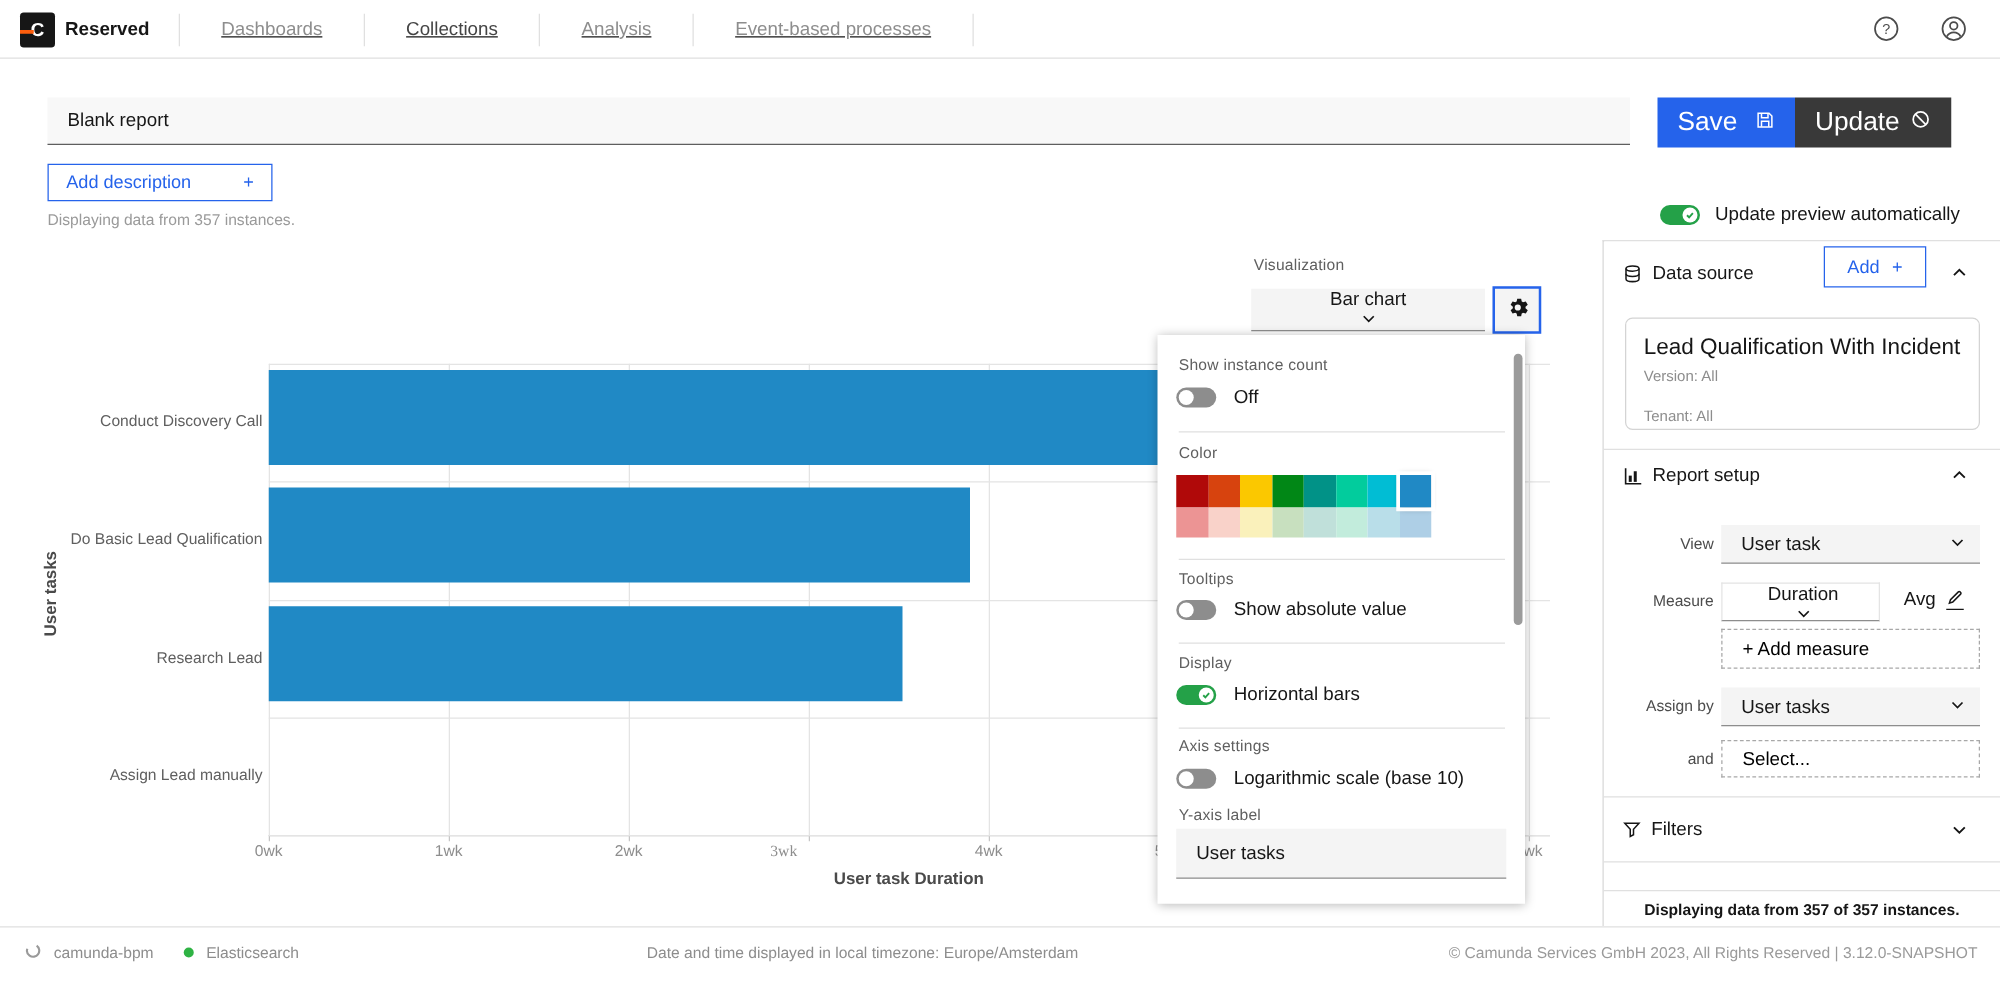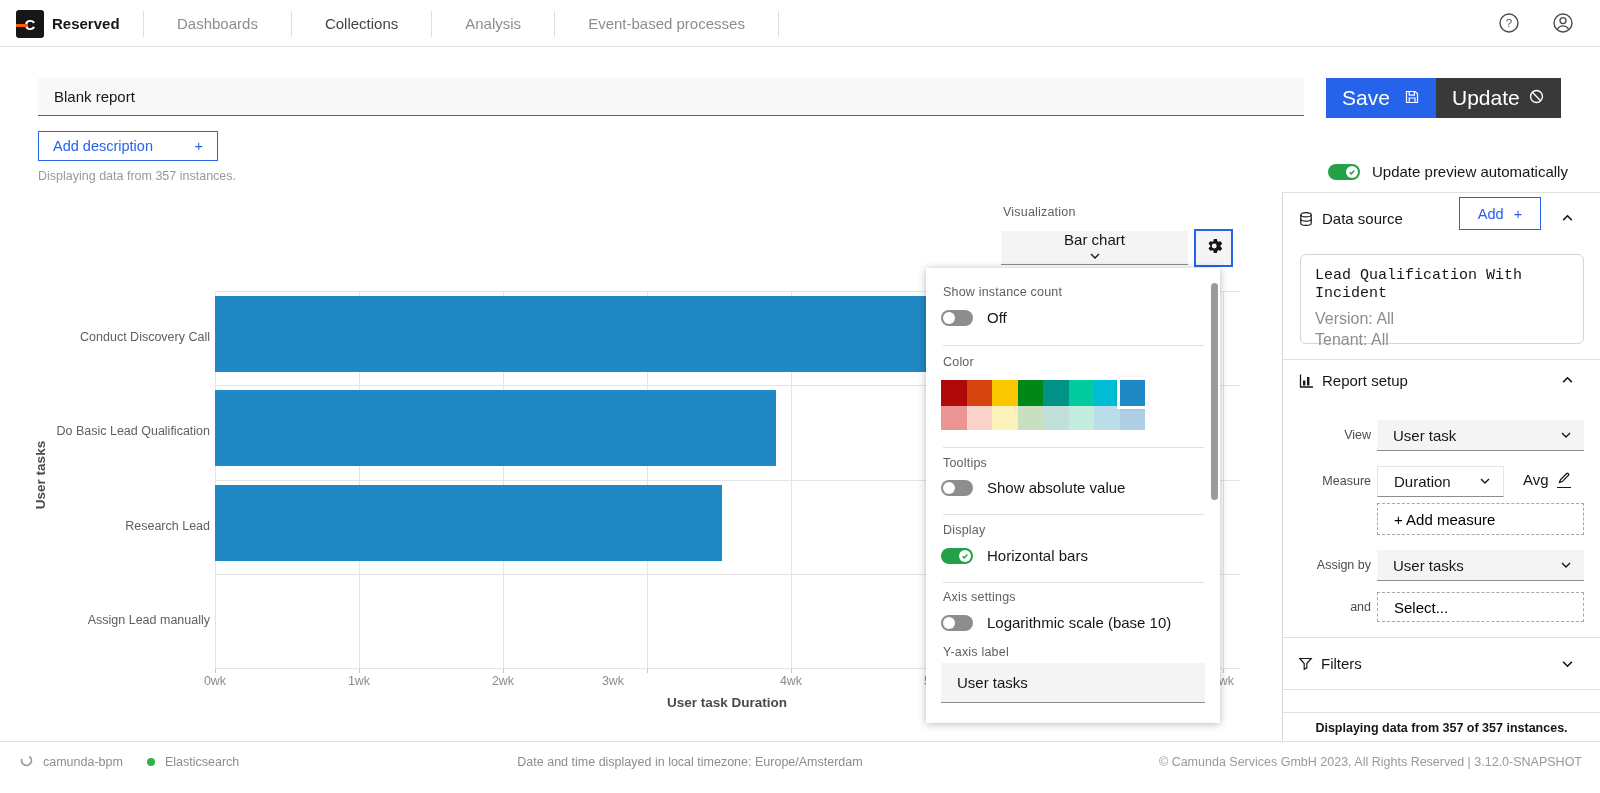--- a/index.html
+++ b/index.html
@@ -7,21 +7,21 @@
   #app {
     position:relative; width:1600px; height:793px; overflow:hidden;
     font-family:"Liberation Sans", sans-serif; color:#161616; background:#fff;
   }
   
   .topnav { position:absolute; left:0; top:0; width:1600px; height:47px; background:#fff; border-bottom:1px solid #e0e0e0; display:flex; align-items:center; }
   .logo-box { position:absolute; left:16px; top:10px; width:28px; height:28px; background:#161616; border-radius:3px; display:flex; flex-direction:column; align-items:center; justify-content:center; }
   .logo-box .c { color:#fff; font-weight:bold; font-size:15px; line-height:15px; }
   .logo-box .bar { width:11px; height:3px; background:#fc5d0d; margin-top:2px; }
   .brand { position:absolute; left:52px; top:15px; font-size:15px; font-weight:bold; color:#161616; }
-  .nav-tabs { position:absolute; left:143px; top:0; height:47px; display:flex; align-items:center; }
+  .nav-tabs { position:absolute; left:143px; top:0; height:47px; display:flex; align-items:center;text-decoration:underline; }
   .nav-sep { width:1px; height:26px; background:#e0e0e0; }
   .nav-tab { font-size:15px; color:#8d8d8d; padding:0 33px; cursor:pointer; white-space:nowrap; }
   .nav-tab.active { color:#444; }
   .nav-icons { position:absolute; right:26px; top:12px; display:flex; gap:32px; }
   .nav-icons svg { display:block; }
   
   .title-input { position:absolute; left:38px; top:78px; width:1266px; height:38px; background:#f8f8f8; border:none; border-bottom:1px solid #5e5e5e; font-family:"Liberation Sans",sans-serif; font-size:15px; color:#161616; padding:0 16px; outline:none; }
   .btn { position:absolute; top:78px; height:40px; display:flex; align-items:center; justify-content:space-between; padding:0 16px; font-size:21px; cursor:pointer; border:none; }
   .btn-save { left:1326px; width:110px; background:#2563eb; color:#fff; }
   .btn-cancel { left:1436px; width:125px; background:#393939; color:#fff; }
@@ -61,26 +61,26 @@
   .pop-input { position:absolute; left:15px; top:395px; width:264px; height:40px; background:#f4f4f4; border:none; border-bottom:1px solid #8d8d8d; font-family:"Liberation Sans",sans-serif; font-size:15px; color:#161616; padding:0 16px; outline:none; }
   .pop-scroll { position:absolute; right:2px; top:15px; width:7px; height:217px; border-radius:4px; background:#9b9b9b; cursor:pointer; }
   
   .sidebar { position:absolute; left:1282px; top:192px; width:318px; height:549px; background:#fff; border-left:1px solid #d8d8d8; border-top:1px solid #e0e0e0; }
   .sb-header { position:absolute; left:0; width:100%; height:41px; display:flex; align-items:center; cursor:pointer; }
   .sb-header .ic { margin-left:15px; display:flex; }
   .sb-header .ttl { margin-left:8px; font-size:15px; color:#161616; }
   .sb-chev { position:absolute; right:26px; display:flex; }
   .sb-add { position:absolute; left:176px; top:4px; width:82px; height:33px; border:1px solid #2563eb; background:#fff; color:#2563eb; font-size:14.5px; display:flex; align-items:center; justify-content:center; gap:10px; cursor:pointer; }
   .ds-card { position:absolute; left:17px; top:61px; width:284px; height:90px; border:1px solid #d4d4d4; border-radius:6px; background:#fff; padding:12px 14px; }
-  .ds-card .name { font-size:15px; color:#161616; line-height:1.22;font-family:Liberation Mono, monospace; }
-  .ds-card .meta { font-size:16px; color:#8d8d8d; line-height:1.35; margin-top:4px; }
+  .ds-card .name { font-size:18px; color:#161616; line-height:1.22; }
+  .ds-card .meta { font-size:12px; color:#8d8d8d; line-height:1.35; margin-top:4px; }
   .sb-divider { position:absolute; left:0; width:100%; height:1px; background:#e0e0e0; }
   .field-label { position:absolute; left:0; width:88px; text-align:right; font-size:12.5px; color:#4c4c4c; }
   .select { position:absolute; left:94px; width:207px; height:31px; background:#f4f4f4; border-bottom:1px solid #8d8d8d; display:flex; align-items:center; justify-content:space-between; padding:0 12px 0 16px; font-size:15px; cursor:pointer; }
-  .select.small { width:127px; background:#fff; border:1px solid #e4e4e4; border-bottom:1px solid #8d8d8d; }
+  .select.small { width:127px; background:#fff; border:1px solid #e4e4e4; border-bottom:1px solid #8d8d8d;flex-direction:column; }
   .dashed { position:absolute; left:94px; width:207px; border:1px dashed #a8a8a8; color:#000000; font-size:15px; display:flex; align-items:center; padding:0 16px; cursor:pointer; background:#fff; }
   .avg-wrap { position:absolute; left:240px; display:flex; align-items:center; gap:8px; }
   .avg-wrap .avg { font-size:15px; color:#161616; cursor:pointer; }
   .avg-wrap .pencil { border-bottom:1px solid #161616; padding-bottom:2px; cursor:pointer; display:flex; }
   .sb-note { position:absolute; left:0; top:528px; width:100%; text-align:center; font-size:12.5px; font-weight:bold; color:#161616; }
   
   .footer { position:absolute; left:0; top:741px; width:1600px; height:52px; background:#fff; border-top:1px solid #e0e0e0;padding-left:47px; }
   .footer .left { position:absolute; left:20px; top:12px; display:flex; align-items:center; gap:10px; font-size:12.5px; color:#8d8d8d; }
   .footer .dot { width:8px; height:8px; border-radius:50%; background:#2fb344; margin-left:14px; }
   .footer .center { position:absolute; left:690px; top:13px; transform:translateX(-50%); font-size:12.5px; color:#8d8d8d; white-space:nowrap; }
@@ -209,21 +209,21 @@
       <div class="hgrid" style="top: 283px;"></div>
       <div class="hgrid" style="top: 377px;"></div>
       <div class="bar" style="top: 5px; width: 749px; background: rgb(32, 137, 197);"></div>
       <div class="bar" style="top: 99px; width: 561px; background: rgb(32, 137, 197);"></div>
       <div class="bar" style="top: 194px; width: 507px; background: rgb(32, 137, 197);"></div>
     </div>
   <div id="x-ticks">
       <div class="xtick" style="left: 215px;">0wk</div>
       <div class="xtick" style="left: 359px;">1wk</div>
       <div class="xtick" style="left: 503px;">2wk</div>
-      <div class="xtick" style="left: 613px;">3wk</div>
+      <div class="xtick" style="left: 627px; font-family: Liberation Serif, serif;">3wk</div>
       <div class="xtick" style="left: 791px;">4wk</div>
       <div class="xtick" style="left: 935px;">5wk</div>
       <div class="xtick" style="left: 1079px;">6wk</div>
       <div class="xtick" style="left: 1223px;">7wk</div>
     </div>
   <div class="x-title">User task Duration</div>
 
   <div class="popover">
     <div class="pop-label" style="top:17px">Show instance count</div>
     <div class="pop-row" style="top:41px">
@@ -311,21 +311,21 @@
           </svg>
       </span>
     </div>
     <button class="sb-add">
       <span>Add</span>
       <span>+</span>
     </button>
     <div class="ds-card">
       <div class="name">Lead Qualification With Incident</div>
       <div class="meta">Version: All</div>
-      <div class="meta" style="margin-top:0">Tenant: All</div>
+      <div class="meta" style="margin-top:16px">Tenant: All</div>
     </div>
     <div class="sb-divider" style="top:166px"></div>
 
     <div class="sb-header" style="top:167px">
       <span class="ic">
         <svg width="16" height="16" viewBox="0 0 16 16">
           <path d="M2.5 1.5v12.5H15" fill="none" stroke="#161616" stroke-width="1.3"></path>
           <rect x="5" y="7.5" width="2.4" height="5" fill="#161616"></rect>
           <rect x="9" y="4" width="2.4" height="8.5" fill="#161616"></rect>
         </svg>

